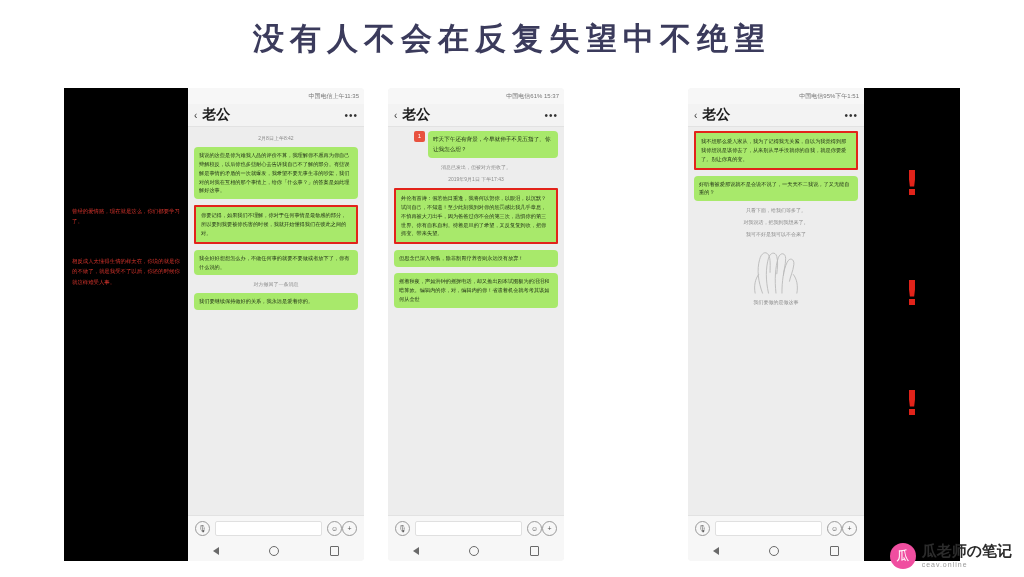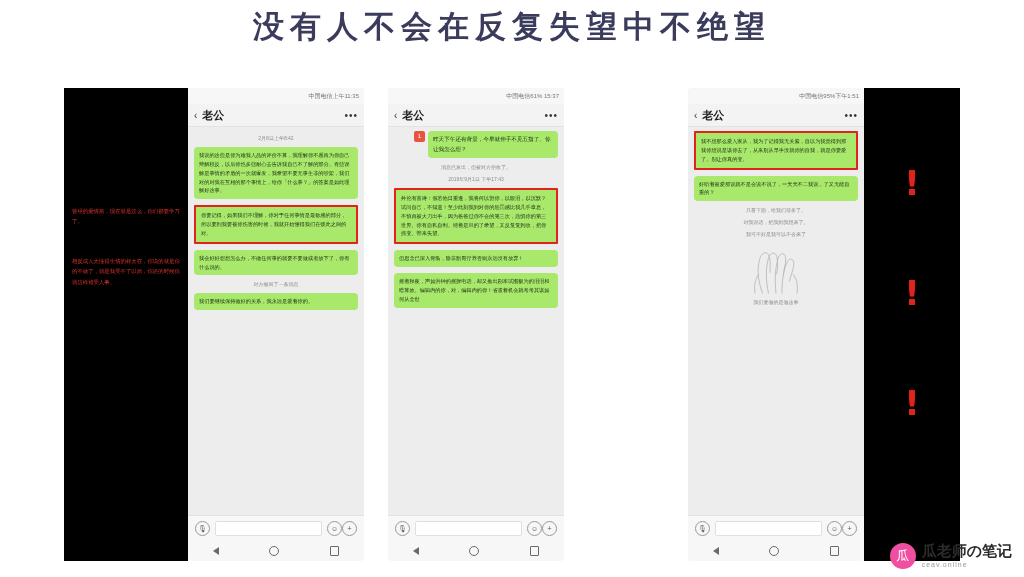--- a/index.html
+++ b/index.html
@@ -9,21 +9,21 @@
   }
   body {
     width: 1024px;
     height: 577px;
     font-family: "Liberation Sans", sans-serif;
     position: relative;
     overflow: hidden;
   }
   .page-title {
     position: absolute;
-    top: 6px;
+    top: 18px;
     left: 0;
     width: 100%;
     text-align: center;
     font-size: 31px;
     font-weight: bold;
     letter-spacing: 6px;
     color: #3b3b5c;
     font-family: "DejaVu Sans", "Liberation Sans", sans-serif;
   }
   .stage {
@@ -67,21 +67,21 @@
     background: #f3f3f3;
     border-bottom: 1px solid #e2e2e2;
     display: flex;
     align-items: center;
     padding: 0 6px;
     gap: 5px;
     font-size: 9px;
     color: #1a1a1a;
   }
   .navbar .back { font-size: 10px; color: #333; }
-  .navbar .title { font-weight: bold; font-size: 11px; }
+  .navbar .title { font-weight: bold; font-size: 14px; }
   .navbar .more { margin-left: auto; letter-spacing: 1px; color: #333; font-size: 10px; }
 
   .chat {
     flex: 1;
     background: #ededed;
     position: relative;
     overflow: hidden;
     padding: 4px 6px;
     box-sizing: border-box;
   }

